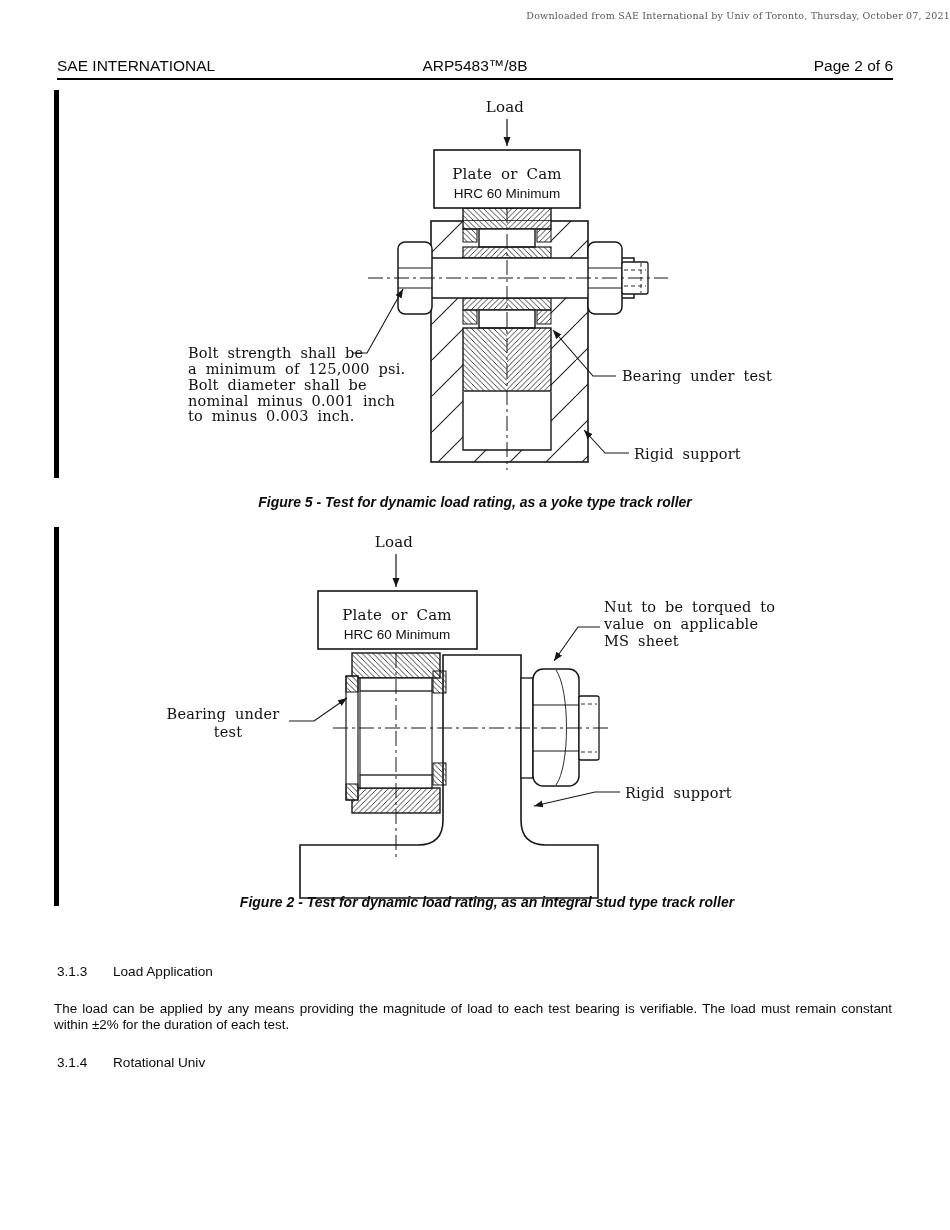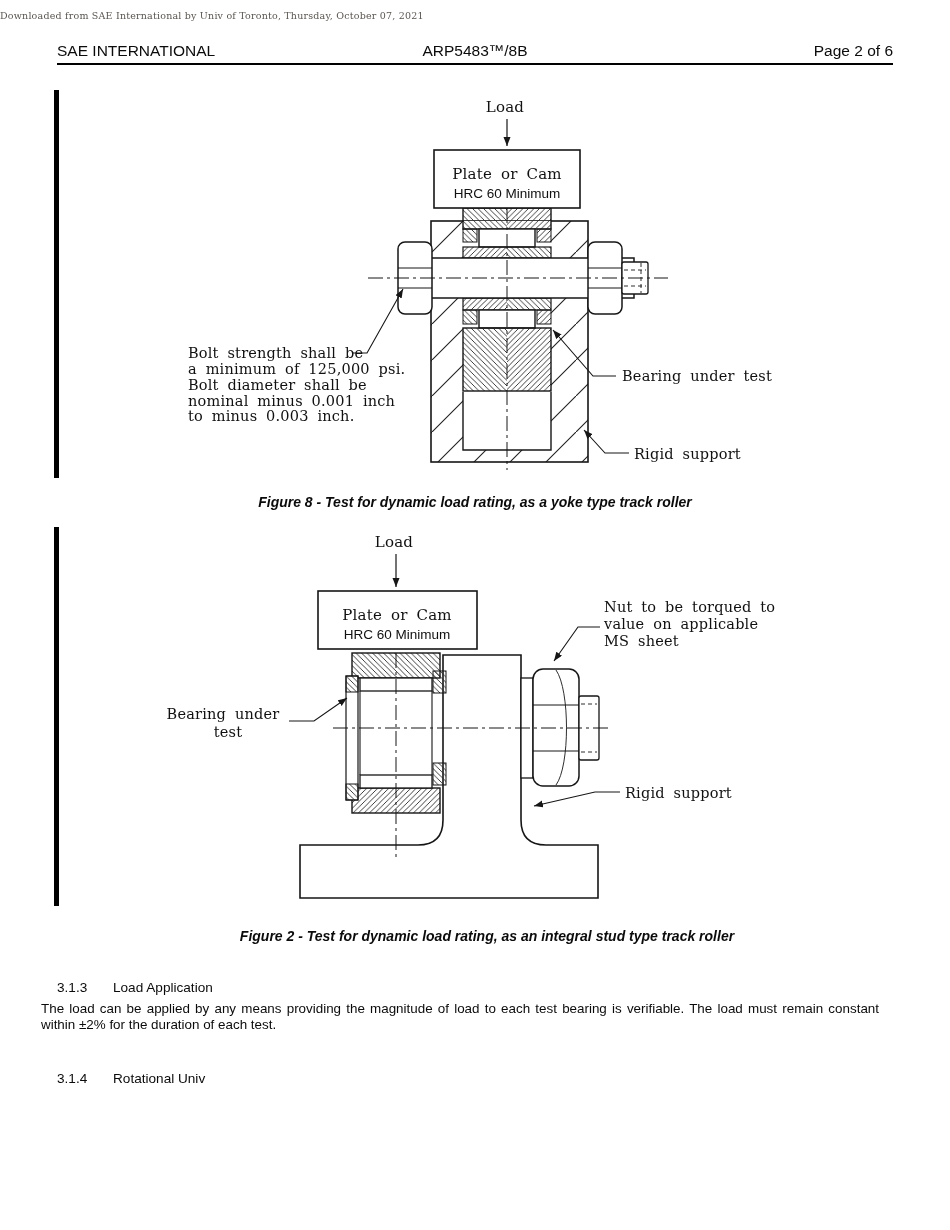--- a/index.html
+++ b/index.html
@@ -2,46 +2,46 @@
 <html><head>
 <meta charset="utf-8">
 <style>
   html,body { margin:0; padding:0; background:#e8e8e8; }
   .page {
     position:relative; width:950px; height:1230px; margin:0 auto;
     background:#ffffff; overflow:hidden;
     font-family:"Liberation Sans", sans-serif; color:#111;
   }
   .notice {
-    position:absolute; top:10px; left:0; right:0; text-align:left;
+    position:absolute; top:10px; left:0; right:0; text-align:right;
     font-family:"DejaVu Serif", serif; font-size:9.5px; color:#5a5550;
     letter-spacing:0.2px;
   }
   .hdr {
     position:absolute; top:42px; left:57px; width:836px;
     display:flex; align-items:flex-end;
     border-bottom:2px solid #000; padding-bottom:3px;
     font-size:15.5px; color:#0b0b0b;
   }
   .hdr > div { flex:1; white-space:nowrap; }
   .hdr-center { text-align:center; }
-  .hdr-right { text-align:right; }
+  .hdr-right { text-align:right;margin-top:15px; }
   .chbar { position:absolute; left:54px; width:5px; background:#000; }
   svg.fig { position:absolute; left:0; }
   .ts { font-family:"DejaVu Serif", serif; font-size:14.5px; word-spacing:4px; letter-spacing:0.2px; fill:#111; }
   .ts15 { font-size:15px; }
   .tsa { font-family:"Liberation Sans", sans-serif; font-size:13.5px; fill:#111; }
   .caption {
     position:absolute; left:0; right:0; text-align:center;
     font-weight:bold; font-style:italic; font-size:14px; color:#0b0b0b;
   }
-  .sec-h { position:absolute; left:57px; font-size:13.6px; color:#0b0b0b;margin-top:16px; }
+  .sec-h { position:absolute; left:57px; font-size:13.6px; color:#0b0b0b; }
   .sec-num { display:inline-block; width:56px; }
   .para {
-    position:absolute; left:41px; width:838px;
+    position:absolute; left:54px; width:838px;
     font-size:13.4px; line-height:1.2; text-align:justify; color:#0b0b0b;
   }
 </style>
 </head>
 <body>
 
 <div class="page">
 
   <div class="notice">Downloaded from SAE International by Univ of Toronto, Thursday, October 07, 2021</div>
 
@@ -129,21 +129,21 @@
       <text class="ts" x="188" y="390">Bolt diameter shall be</text>
       <text class="ts" x="188" y="406">nominal minus 0.001 inch</text>
       <text class="ts" x="188" y="421">to minus 0.003 inch.</text>
     </g>
     <path d="M616,376 H593 L553,330" stroke="#161616" stroke-width="1.1" fill="none" marker-end="url(#f1ar)"></path>
     <text class="ts" x="622" y="381">Bearing under test</text>
     <path d="M629,453 H605 L584,430" stroke="#161616" stroke-width="1.1" fill="none" marker-end="url(#f1ar)"></path>
     <text class="ts" x="634" y="459">Rigid support</text>
   </svg>
 
-  <div class="caption" style="top:494px;">Figure 8 - Test for dynamic load rating, as a yoke type track roller</div>
+  <div class="caption" style="top:494px;">Figure 5 - Test for dynamic load rating, as a yoke type track roller</div>
 
   <svg class="fig" style="top:520px;" width="950" height="402" viewBox="0 520 950 402">
     <defs>
       <marker id="f2ar" markerWidth="10" markerHeight="8" refX="9" refY="3.5" orient="auto" markerUnits="userSpaceOnUse">
         <path d="M0,0 L9,3.5 L0,7 Z" fill="#161616"></path>
       </marker>
       <pattern id="f2hd" width="5.5" height="5.5" patternUnits="userSpaceOnUse">
         <path d="M-1,4.5 l2,2 M0,0 l5.5,5.5 M4.5,-1 l2,2" stroke="#2a2a2a" stroke-width="0.9" fill="none"></path>
       </pattern>
       <pattern id="f2hu" width="5.5" height="5.5" patternUnits="userSpaceOnUse">
@@ -194,21 +194,21 @@
     </g>
     <path d="M289,721 H314 L347,698" stroke="#161616" stroke-width="1.1" fill="none" marker-end="url(#f2ar)"></path>
     <g>
       <text class="ts" x="223" y="719" text-anchor="middle">Bearing under</text>
       <text class="ts" x="228" y="737" text-anchor="middle">test</text>
     </g>
     <path d="M620,792 H595 L534,806" stroke="#161616" stroke-width="1.1" fill="none" marker-end="url(#f2ar)"></path>
     <text class="ts" x="625" y="798">Rigid support</text>
   </svg>
 
-  <div class="caption" style="top:928px;margin-left:24px;">Figure 2 - Test for dynamic load rating, as an integral stud type track roller</div>
+  <div class="caption" style="top:894px;margin-left:24px;">Figure 2 - Test for dynamic load rating, as an integral stud type track roller</div>
 
   <div class="sec-h" style="top:964px;">
     <span class="sec-num">3.1.3</span><span>Load Application</span>
   </div>
   <div class="para" style="top:1001px;">The load can be applied by any means providing the magnitude of load to each test bearing is verifiable. The load must remain constant within ±2% for the duration of each test.</div>
 
   <div class="sec-h" style="top:1055px;">
     <span class="sec-num">3.1.4</span><span>Rotational Univ</span>
   </div>
 

